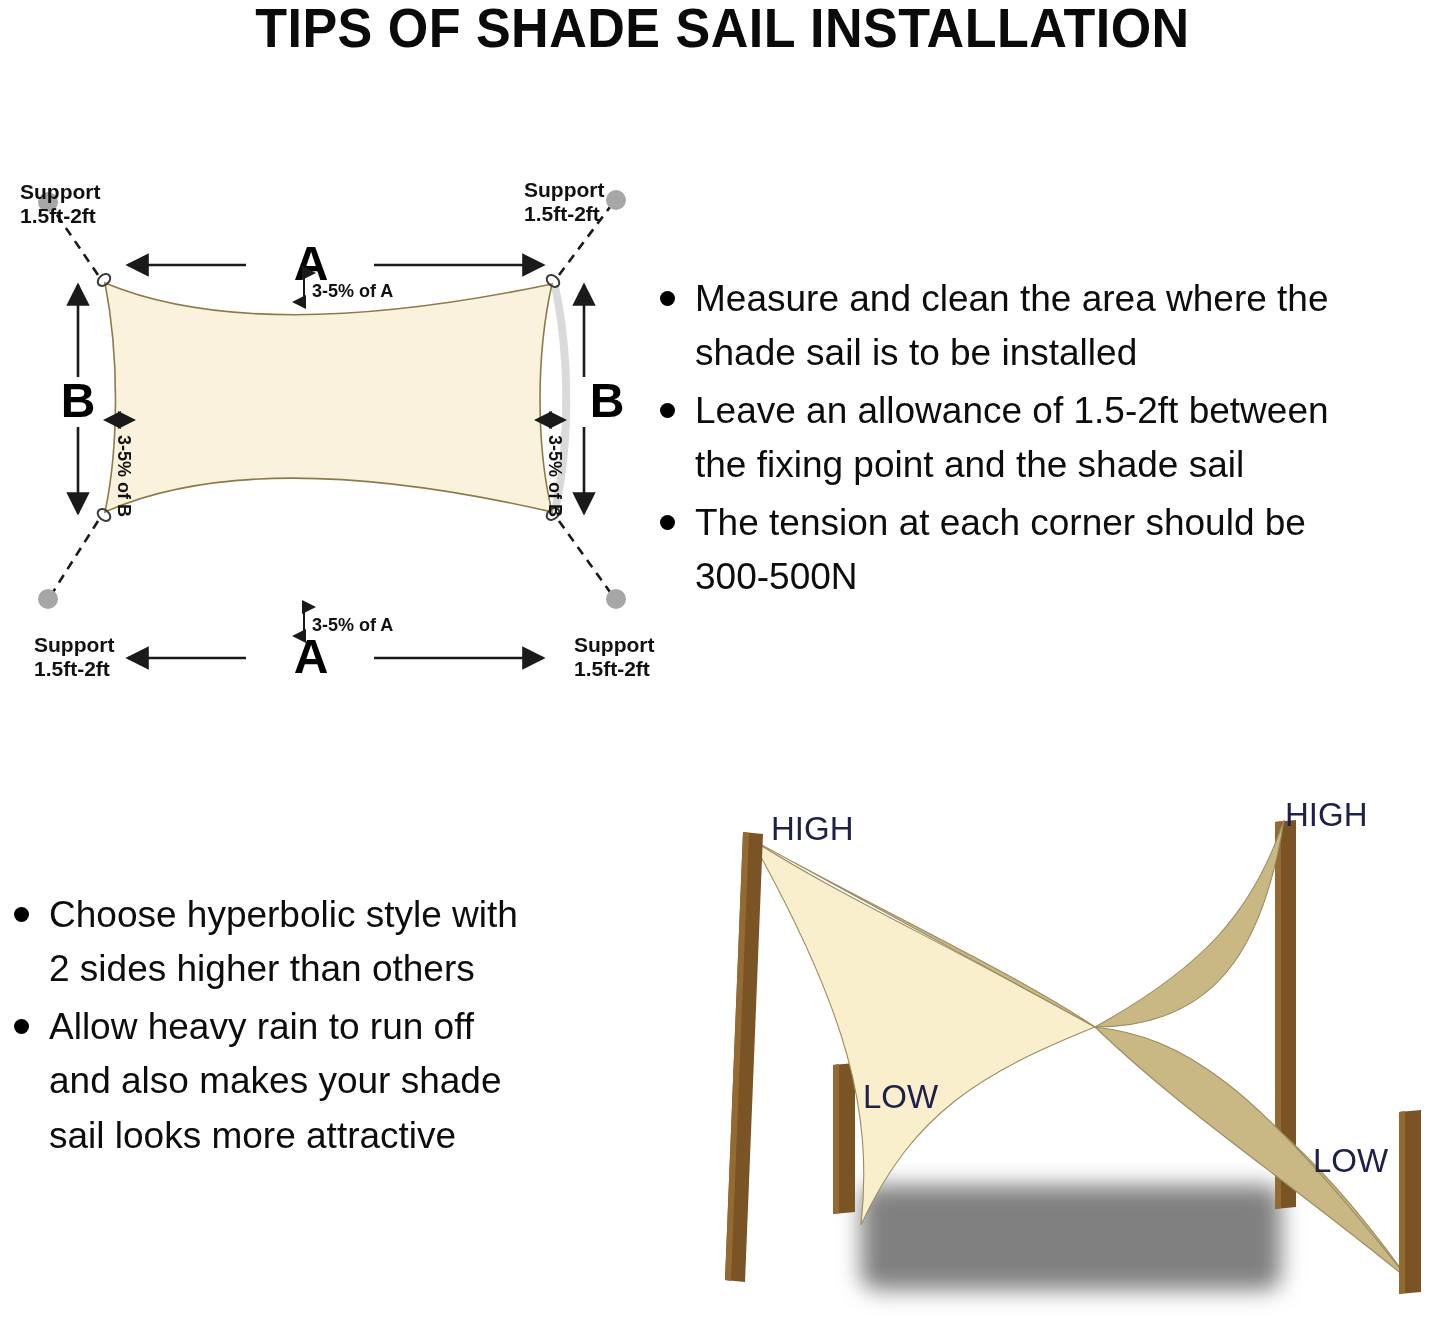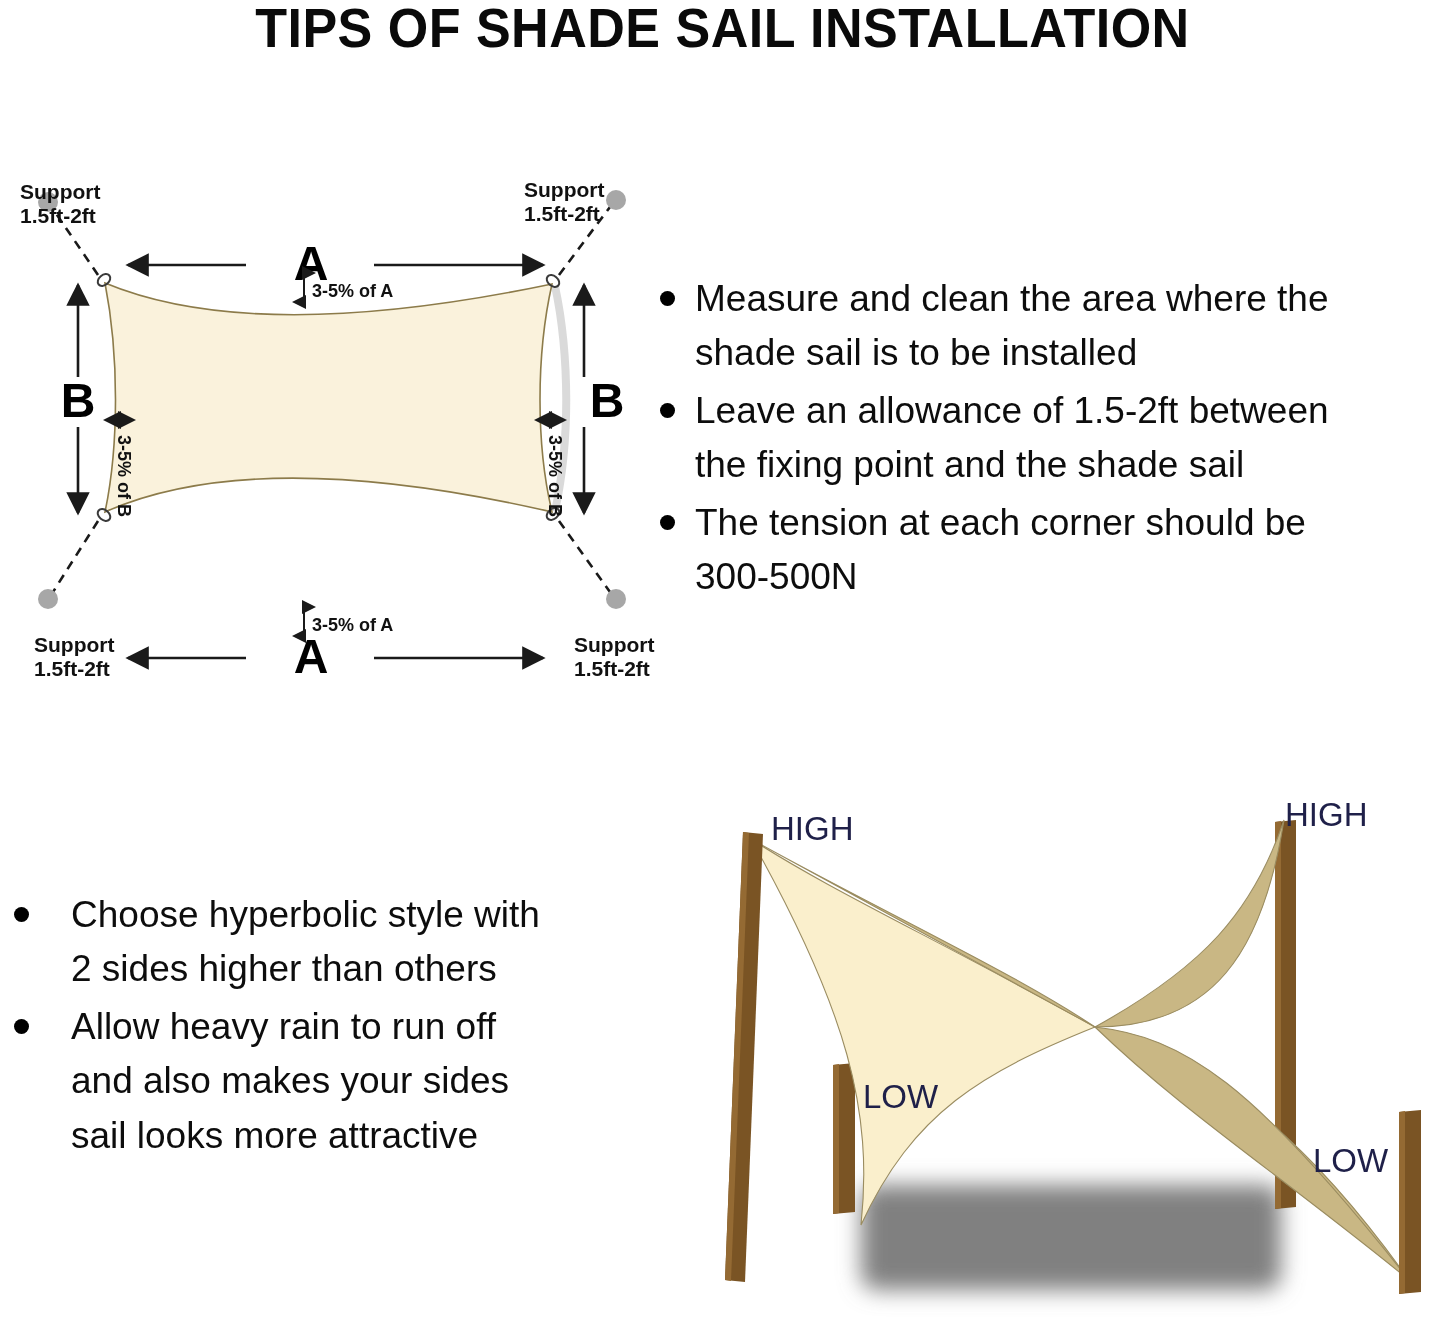--- a/index.html
+++ b/index.html
@@ -83,21 +83,21 @@
     background: #000000;
   }
   .bullet-text {
     display: block;
     font-family: "Liberation Sans", sans-serif;
     font-size: 37px;
     line-height: 1.47;
     color: #0d0d0d;
     white-space: pre-line;
   }
-  #left-bullets .bullet-text { font-size: 37px; margin-left: 22px; }
+  #left-bullets .bullet-text { font-size: 37px; }
 
   
   #hyper-diagram {
     position: absolute;
     left: 683px;
     top: 782px;
     width: 790px;
     height: 537px;
   }
   #hyper-diagram svg { display: block; }
@@ -239,21 +239,21 @@
 
 <ul id="left-bullets" class="bullet-list">
   <li class="bullet-row">
     <span class="bullet-dot"></span>
     <span class="bullet-text">Choose hyperbolic style with
 2 sides higher than others</span>
   </li>
   <li class="bullet-row">
     <span class="bullet-dot"></span>
     <span class="bullet-text">Allow heavy rain to run off
-and also makes your sides
+and also makes your shade
 sail looks more attractive</span>
   </li>
 </ul>
 
 <div id="hyper-diagram">
   <svg width="790" height="537" viewBox="0 0 790 537" xmlns="http://www.w3.org/2000/svg">
     <defs>
       <filter id="blurShadow" x="-20%" y="-60%" width="140%" height="240%">
         <feGaussianBlur stdDeviation="11"></feGaussianBlur>
       </filter>

